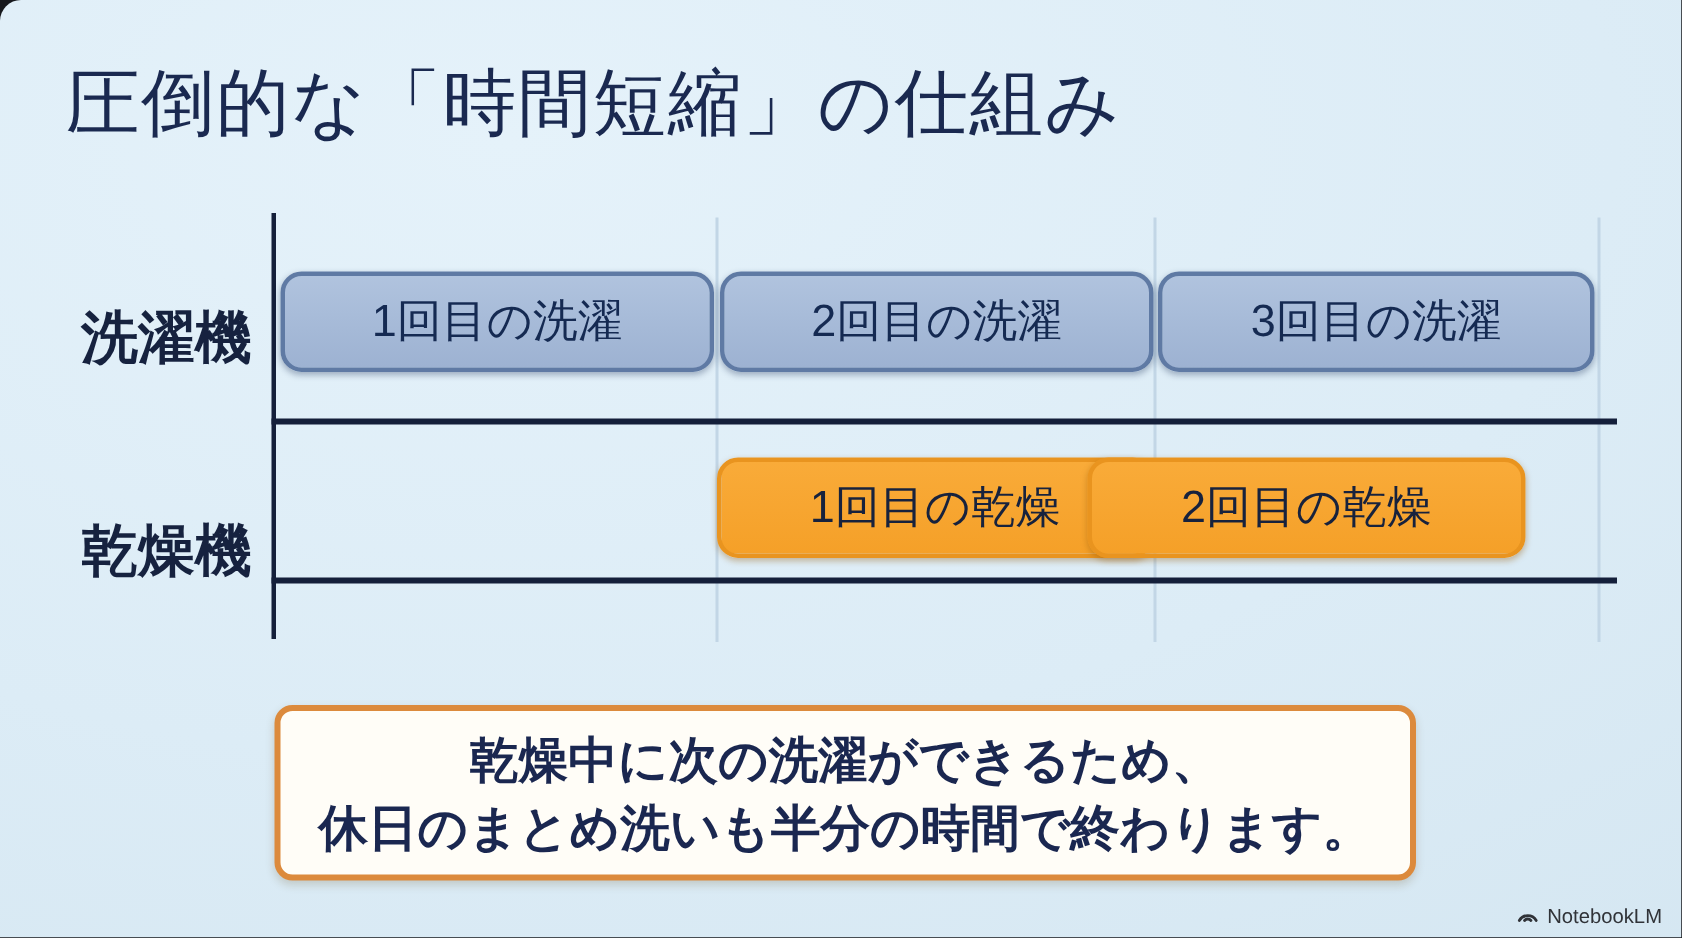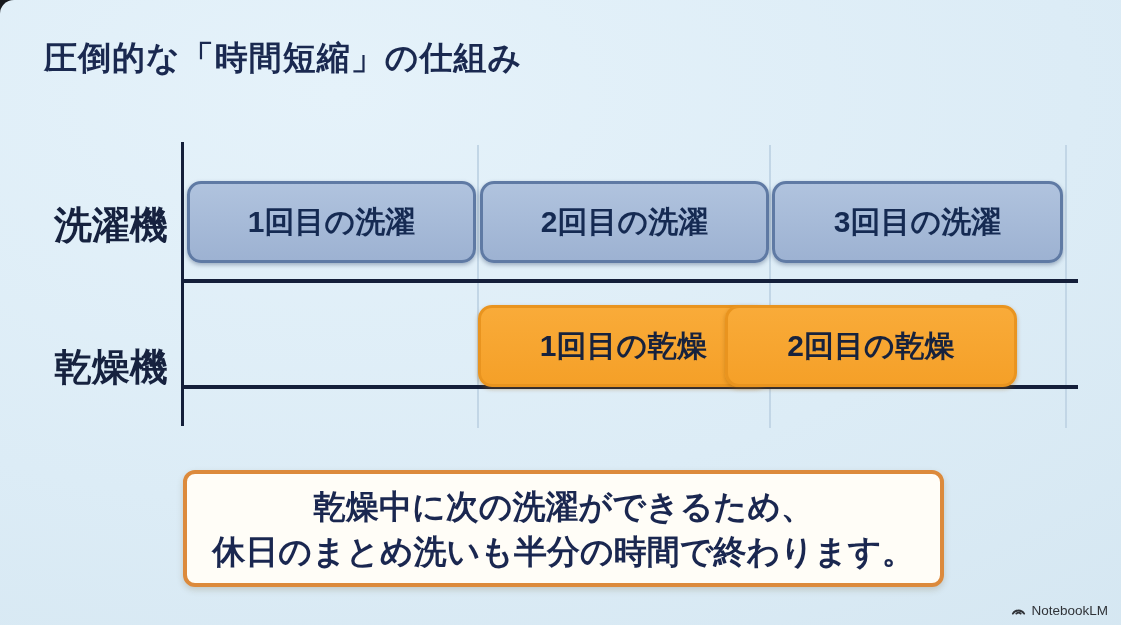--- a/index.html
+++ b/index.html
@@ -4,39 +4,39 @@
 <style>
   html,body{margin:0;padding:0;background:#17191d;}
   .stage{
     position:relative;width:1121px;height:625px;overflow:hidden;
     border-top-left-radius:14px;
     background:radial-gradient(120% 120% at 30% 15%, #e5f2fa 0%, #dcecf6 55%, #d4e6f1 100%);
     font-family:"Liberation Sans","DejaVu Sans",sans-serif;
   }
   .title{
     position:absolute;left:44px;top:36px;margin:0;
-    font-size:33px;font-weight:700;letter-spacing:1px;color:#1a2950;white-space:nowrap;
+    font-size:49px;font-weight:400;letter-spacing:1px;color:#1a2950;white-space:nowrap;
   }
   
   .vaxis{position:absolute;left:181px;top:142px;width:3px;height:284px;background:#141f3a;}
   .grid{position:absolute;top:145px;width:2px;height:283px;background:#c2d6e6;}
   .grid.g1{left:477px}.grid.g2{left:769px}.grid.g3{left:1065px}
   .hline{position:absolute;left:181px;width:897px;height:4px;background:#141f3a;}
   .hline.h1{top:279px}.hline.h2{top:385px}
   
   .rowlabel{
     position:absolute;left:38px;width:130px;text-align:right;
     font-size:38px;font-weight:800;color:#16223f;white-space:nowrap;
   }
   .rowlabel.r1{top:200px}.rowlabel.r2{top:342px}
   
   .bar{
-    position:absolute;height:82px;box-sizing:border-box;border-radius:14px;
+    position:absolute;height:67px;box-sizing:border-box;border-radius:14px;
     display:flex;align-items:center;justify-content:center;
-    font-size:30px;font-weight:700;white-space:nowrap;
+    font-size:30px;font-weight:400;white-space:nowrap;
   }
   .bar.wash{
     top:181px;color:#152a52;border:3px solid #5f7aa4;
     background:linear-gradient(180deg,#b0c3de 0%,#9db2d2 100%);
     box-shadow:0 2px 4px rgba(25,45,85,.35);
   }
   .bar.dry{
     top:305px;color:#17223d;border:3px solid #e9941f;
     background:linear-gradient(180deg,#f9ab39 0%,#f5a028 100%);
     box-shadow:0 2px 4px rgba(150,90,10,.40);

